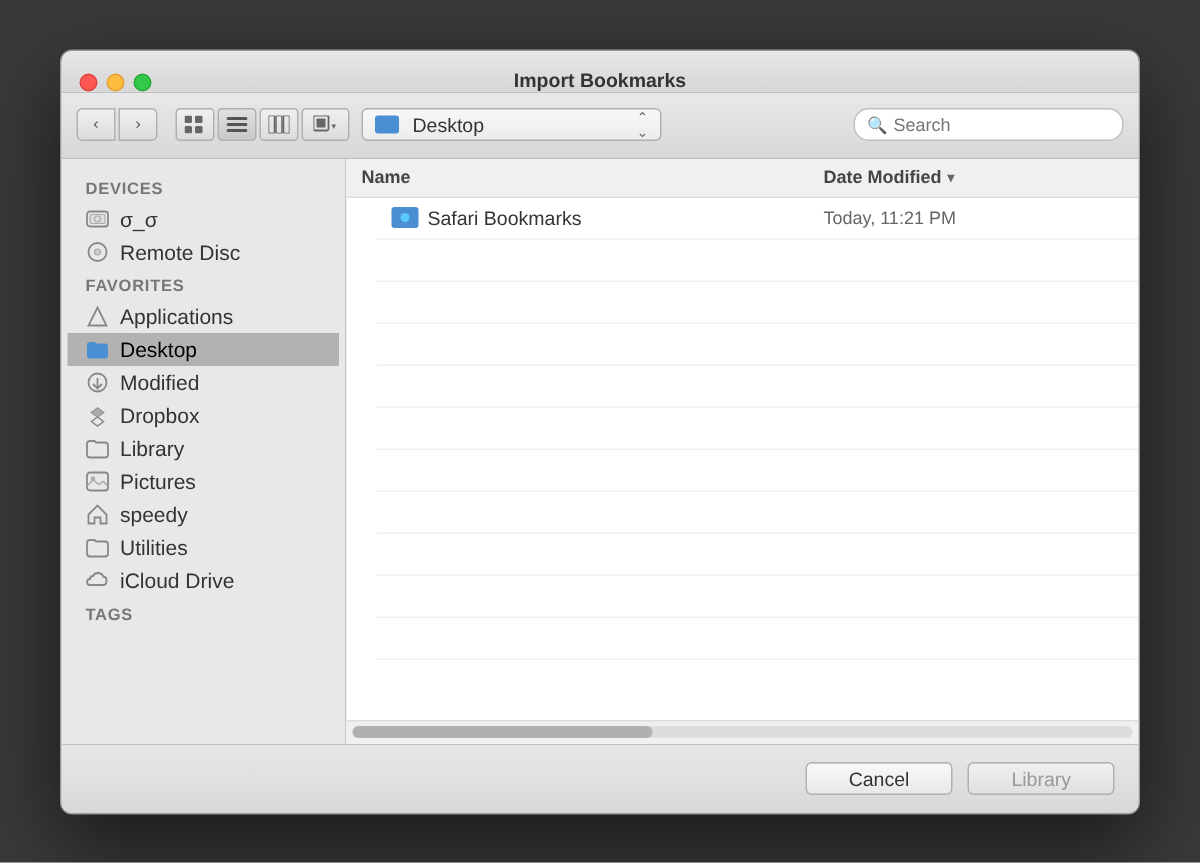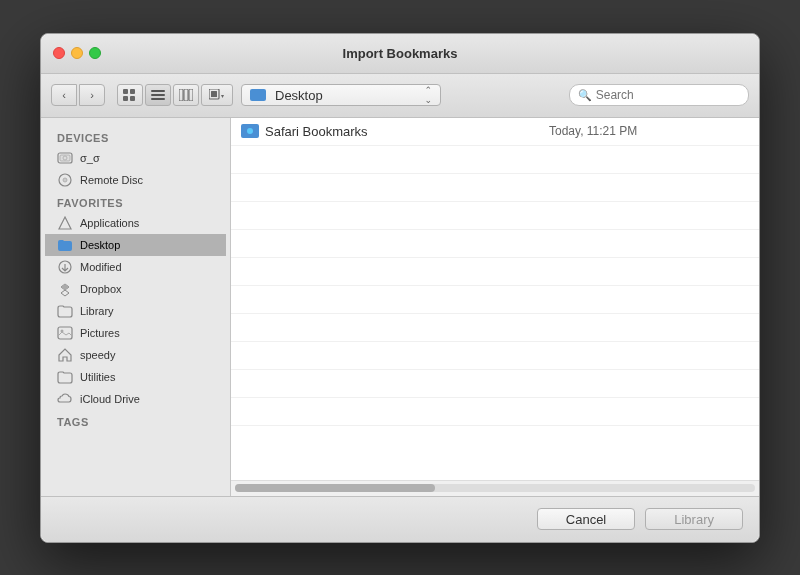--- a/index.html
+++ b/index.html
@@ -19,23 +19,23 @@
       background: #f5f5f5;
       border-radius: 8px;
       box-shadow: 0 20px 60px rgba(0,0,0,0.6);
       display: flex;
       flex-direction: column;
       overflow: hidden;
       border: 1px solid #999;
     }
     .titlebar {
       background: linear-gradient(to bottom, #e8e8e8, #d6d6d6);
-      height: 40px;
-      display: flex;
-      align-items: center;
+      height: 28px;
+      display: flex;
+      align-items: flex-end;
       padding: 0 12px;
       border-bottom: 1px solid #c0c0c0;
       position: relative;
       border-radius: 8px 8px 0 0;
     }
     .traffic-lights {
       display: flex;
       gap: 6px;
       align-items: center;
     }
@@ -183,21 +183,21 @@
       padding: 6px 12px 3px;
       text-transform: uppercase;
       letter-spacing: 0.5px;
     }
     .sidebar-item {
       display: flex;
       align-items: center;
       padding: 3px 12px;
       cursor: pointer;
       color: #333;
-      font-size: 11px;
+      font-size: 14px;
       gap: 7px;
     }
     .sidebar-item.active {
       background: #b2b2b2;
       color: #000;
     }
     .main-content {
       flex: 1;
       display: flex;
       flex-direction: column;
@@ -222,20 +222,21 @@
       font-size: 12px;
       font-weight: 600;
       color: #444;
       display: flex;
       align-items: center;
       gap: 4px;
     }
     .file-list {
       flex: 1;
       overflow-y: auto;
+      padding-left: 20px;
     }
     .file-row {
       display: flex;
       align-items: center;
       padding: 4px 10px;
       height: 28px;
       border-bottom: 1px solid #f0f0f0;
       cursor: pointer;
     }
     .file-icon {
@@ -474,20 +475,27 @@
         <svg width="16" height="16" viewBox="0 0 16 16">
           <path d="M3 11 Q1 11 1 9 Q1 7 3 7 Q3 5 5 5 Q6 3 8 3 Q11 3 12 5.5 Q14 5.5 14 8 Q14 11 12 11 Z" fill="none" stroke="#888" stroke-width="1.2"></path>
         </svg>
         <span>iCloud Drive</span>
       </div>
 
       <div class="sidebar-section-label">Tags</div>
     </div>
 
     <div class="main-content">
+      <div class="file-list-header">
+        <span class="col-name">Name</span>
+        <span class="col-date">
+          <span>Date Modified</span>
+          <span style="font-size:9px;color:#666;">▾</span>
+        </span>
+      </div>
       <div class="file-list">
         <div class="file-row">
           <span class="file-icon"></span>
           <span class="file-name">Safari Bookmarks</span>
           <span class="file-date">Today, 11:21 PM</span>
         </div>
 
         <div class="file-row"></div>
         <div class="file-row"></div>
         <div class="file-row"></div>

